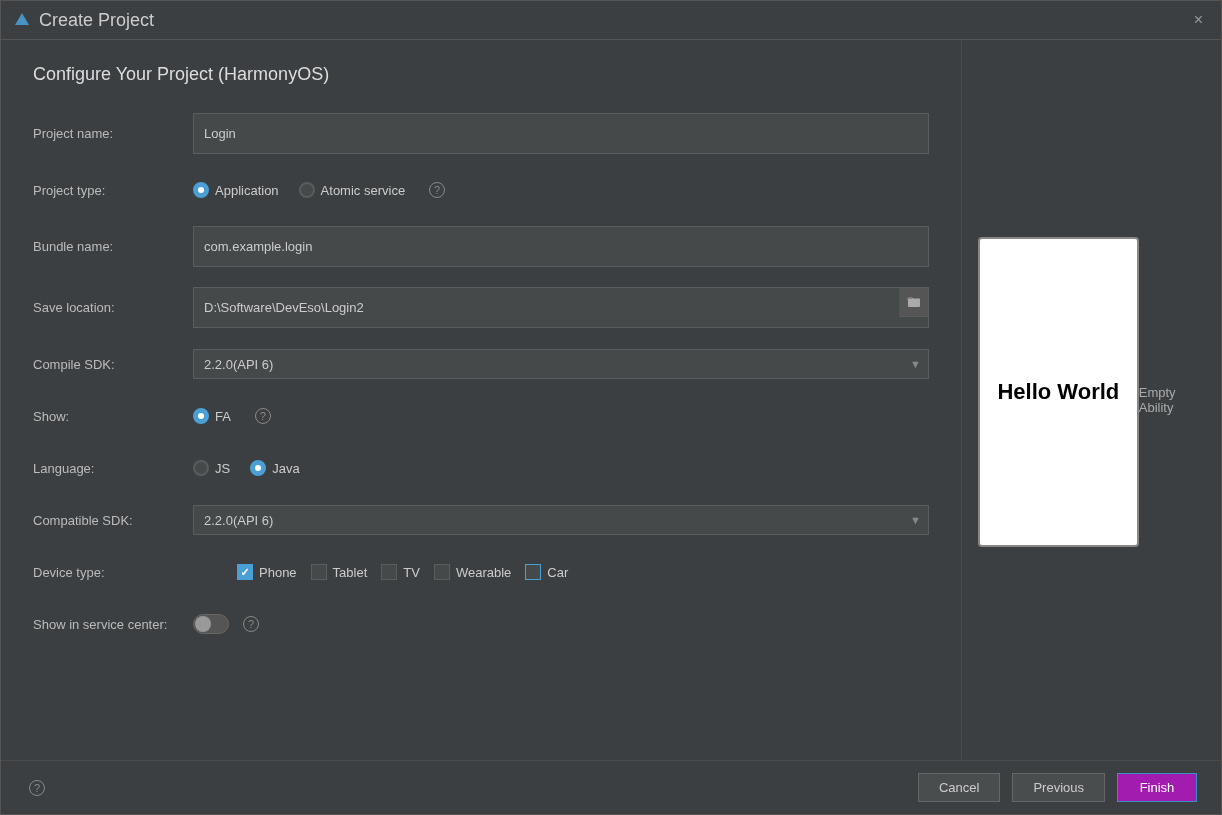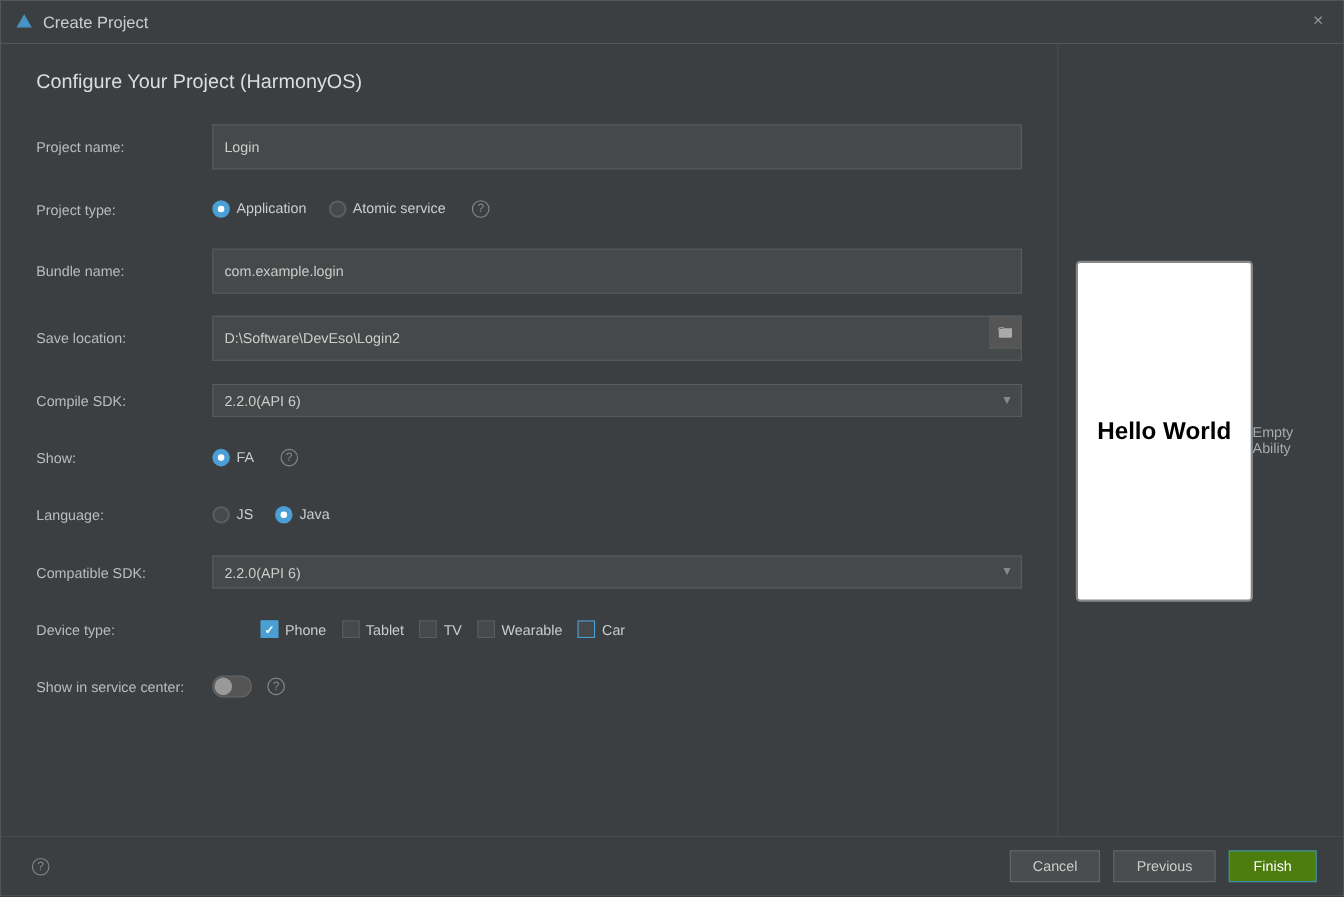--- a/index.html
+++ b/index.html
@@ -30,21 +30,21 @@
       border-bottom: 1px solid #555;
       gap: 8px;
       flex-shrink: 0;
     }
     .title-bar-icon {
       width: 18px;
       height: 18px;
     }
     .title-bar-text {
       color: #ccc;
-      font-size: 15px;
+      font-size: 18px;
       flex: 1;
     }
     .close-btn {
       cursor: pointer;
       color: #999;
       font-size: 16px;
       background: none;
       border: none;
       padding: 2px 6px;
     }
@@ -110,20 +110,21 @@
       color: #aaa;
       font-size: 14px;
     }
     .radio-group {
       display: flex;
       align-items: center;
       gap: 20px;
     }
     .radio-item {
       display: flex;
+      align-items: center;
       gap: 6px;
       cursor: pointer;
     }
     .radio-custom {
       width: 16px;
       height: 16px;
       border-radius: 50%;
       border: 2px solid #5a5d5e;
       display: flex;
       align-items: center;
@@ -295,21 +296,21 @@
       padding: 6px 20px;
       font-size: 13px;
       cursor: pointer;
       border: 1px solid #666;
       background: #4a4d4e;
       color: #ccc;
       min-width: 80px;
       text-align: center;
     }
     .btn-primary {
-      background: #4d7c0f;
+      background: #a21caf;
       border-color: #3a8fc4;
       color: white;
     }
   </style>
 </head>
 <body>
 
 <div class="dialog">
 
   <div class="title-bar">

